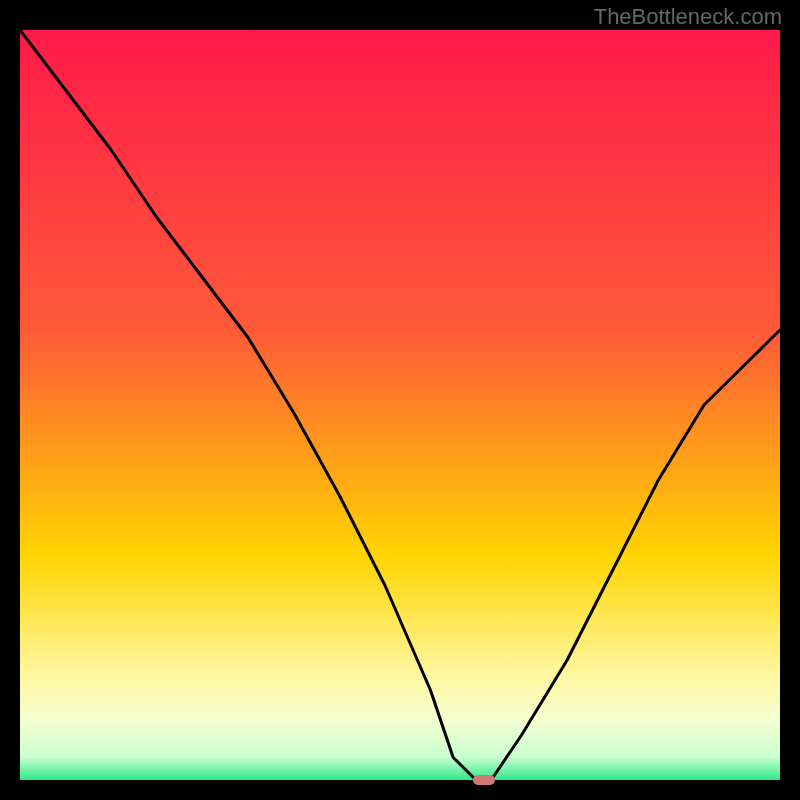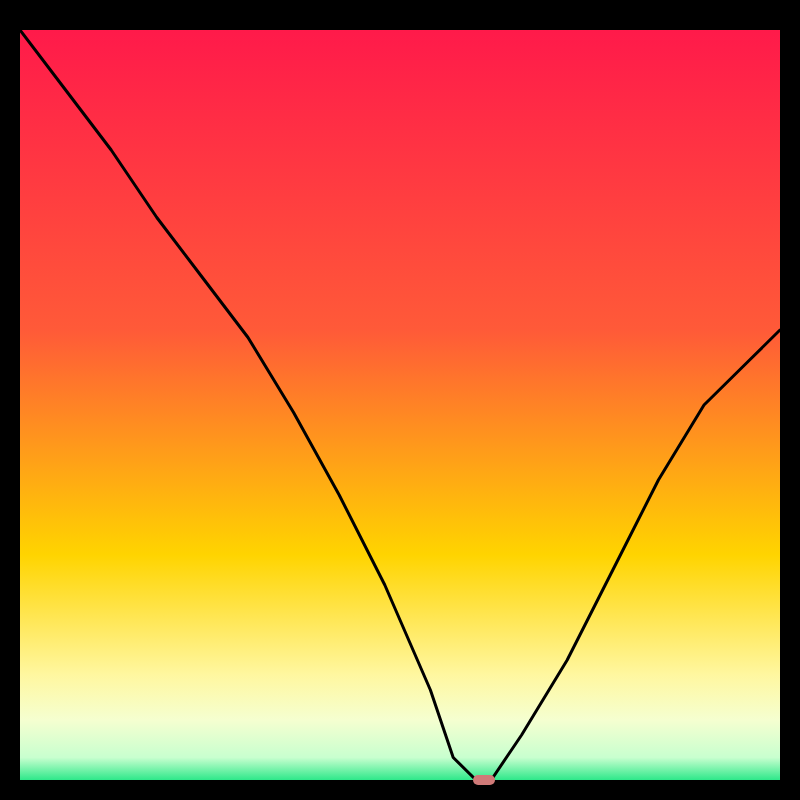--- a/index.html
+++ b/index.html
@@ -5,20 +5,21 @@
   html,body{margin:0;padding:0;width:800px;height:800px;background:#000;overflow:hidden}
   .wrap{position:relative;width:800px;height:800px}
   .watermark{position:absolute;top:4px;right:18px;font:22px Arial,Helvetica,sans-serif;color:#666;z-index:3}
   .plot{position:absolute;left:20px;top:30px;width:760px;height:750px;background:#000}
   .pill{position:absolute;width:22px;height:10px;border-radius:5px;background:#d07a78;z-index:2}
   svg{display:block}
 </style>
 </head>
 <body>
 <div class="wrap">
+  <div class="watermark">TheBottleneck.com</div>
   <div class="plot">
     <svg id="chart-svg" width="760" height="750" viewBox="0 0 760 750">
         <defs>
           <linearGradient id="bg" x1="0" y1="0" x2="0" y2="1">
             <stop offset="0%" stop-color="#ff1a4a"></stop>
             <stop offset="40%" stop-color="#ff5a38"></stop>
             <stop offset="70%" stop-color="#ffd400"></stop>
             <stop offset="86%" stop-color="#fff7a0"></stop>
             <stop offset="92%" stop-color="#f5ffd0"></stop>
             <stop offset="97%" stop-color="#c8ffcf"></stop>

